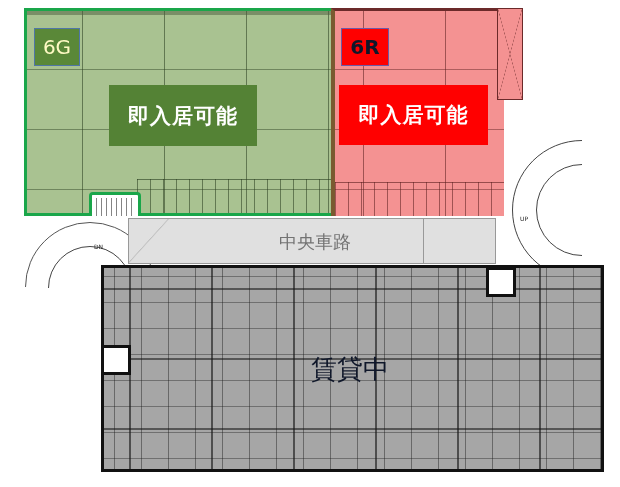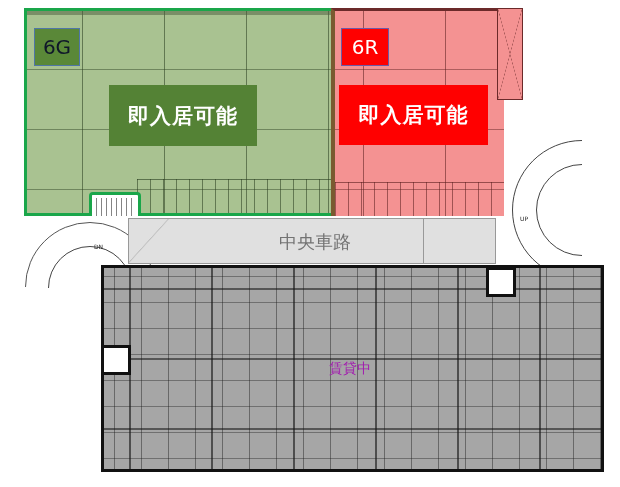--- a/index.html
+++ b/index.html
@@ -18,21 +18,21 @@
   #zone-6g .topbar { left:0; right:0; top:0; height:4px; background:#4b5a3d; opacity:.5; }
   #zone-6g .docks { left:110px; right:0; bottom:0; height:34px;
       background-image: repeating-linear-gradient(to right, rgba(40,60,30,0.55) 0 1px, transparent 1px 13px);
       border-top:1px solid rgba(40,60,30,.6); }
   #zone-6g .notch { left:62px; bottom:-3px; width:52px; height:24px; background:#ffffff;
       border:3px solid #1aa64a; border-bottom:none; border-radius:4px 4px 0 0; }
   #zone-6g .notch-inner { left:4px; top:3px; right:4px; bottom:0;
       background-image: repeating-linear-gradient(to right, #333 0 1px, transparent 1px 5px); opacity:.6; }
 
   #label-6g { left:34px; top:28px; width:46px; height:38px; background:#5a8838;
-              border:1px solid #4f76a6; color:#0f172a; font-size:20px;
+              border:1px solid #4f76a6; color:#fef9c3; font-size:20px;
               display:flex; align-items:center; justify-content:center; }
   #banner-6g { left:109px; top:85px; width:148px; height:61px; background:#548235;
                color:#ffffff; font-size:21px; font-weight:bold; letter-spacing:1px;
                display:flex; align-items:center; justify-content:center; }
 
   
   #zone-6r { left:331px; top:8px; width:173px; height:208px; background:#f49292;
              border-left:4px solid #7a5a30; border-top:3px solid #6b2a2a; }
   #zone-6r .inner-lines { left:0; top:0; right:0; bottom:0;
       background-image:
@@ -42,22 +42,22 @@
   #zone-6r .docks { left:0; right:0; bottom:0; height:34px;
       background-image: repeating-linear-gradient(to right, rgba(90,30,30,0.55) 0 1px, transparent 1px 13px);
       border-top:1px solid rgba(90,30,30,.6); }
   #zone-6r-annex { left:497px; top:8px; width:26px; height:92px; background:#f49292;
       border:1px solid #6b2a2a; }
   #zone-6r-annex::before { content:""; position:absolute; left:0; top:0; right:0; bottom:0;
       background: linear-gradient(to bottom right, transparent 49%, rgba(90,30,30,.5) 50%, transparent 51%),
                   linear-gradient(to bottom left, transparent 49%, rgba(90,30,30,.5) 50%, transparent 51%); }
 
   #label-6r { left:341px; top:28px; width:48px; height:38px; background:#ff0000;
-              border:1px solid #6e5aa6; color:#ffffff; font-size:20px;
-              display:flex; align-items:center; justify-content:center; }
+              border:1px solid #6e5aa6; color:#0f172a; font-size:20px;
+              display:flex; align-items:center; justify-content:center;font-weight:bold; }
   #banner-6r { left:339px; top:85px; width:149px; height:60px; background:#ff0000;
                color:#ffffff; font-size:21px; font-weight:bold; letter-spacing:1px;
                display:flex; align-items:center; justify-content:center; }
 
   
   #road { left:128px; top:218px; width:296px; height:46px; background:#e0e0e0;
           border:1px solid #999; }
   #road-ext { left:424px; top:218px; width:72px; height:46px; background:#e0e0e0;
           border:1px solid #999; border-left:none; }
   #road .diag { left:0; top:0; right:0; bottom:0;
@@ -77,22 +77,22 @@
       background-size: 27px 100%, 100% 26px; background-position: 10px 0, 0 8px; }
   #zone-leased .mainwalls { left:0; top:0; right:0; bottom:0;
       background-image:
         linear-gradient(to right, rgba(20,20,20,0.6) 2px, transparent 2px),
         linear-gradient(to bottom, rgba(20,20,20,0.55) 2px, transparent 2px);
       background-size: 82px 100%, 100% 70px; background-position: 25px 0, 0 20px; }
   #leased-core { left:486px; top:267px; width:30px; height:30px; background:#fff;
                  border:3px solid #111; }
   #leased-left-core { left:101px; top:345px; width:30px; height:30px; background:#fff;
                  border:3px solid #111; }
-  #label-leased { left:300px; top:352px; width:100px; height:34px; color:#a21caf;
-                  font-size:14px; display:flex; align-items:center; justify-content:center; }
+  #label-leased { left:300px; top:352px; width:100px; height:34px; color:#0f172a;
+                  font-size:26px; display:flex; align-items:center; justify-content:center; }
 
   
   .arc { border:1px solid #444; border-radius:50%; }
   #ramp-left-1 { left:25px; top:222px; width:130px; height:130px; border-color:#555; clip-path: inset(0 0 50% 0); }
   #ramp-left-2 { left:48px; top:246px; width:84px; height:84px; clip-path: inset(0 0 50% 0); }
   #ramp-right-1 { left:512px; top:140px; width:140px; height:140px; clip-path: inset(0 50% 0 0); }
   #ramp-right-2 { left:536px; top:164px; width:92px; height:92px; clip-path: inset(0 50% 0 0); }
 
   .txt-small { font-size:6px; color:#222; }
   #dn-label { left:94px; top:243px; }

